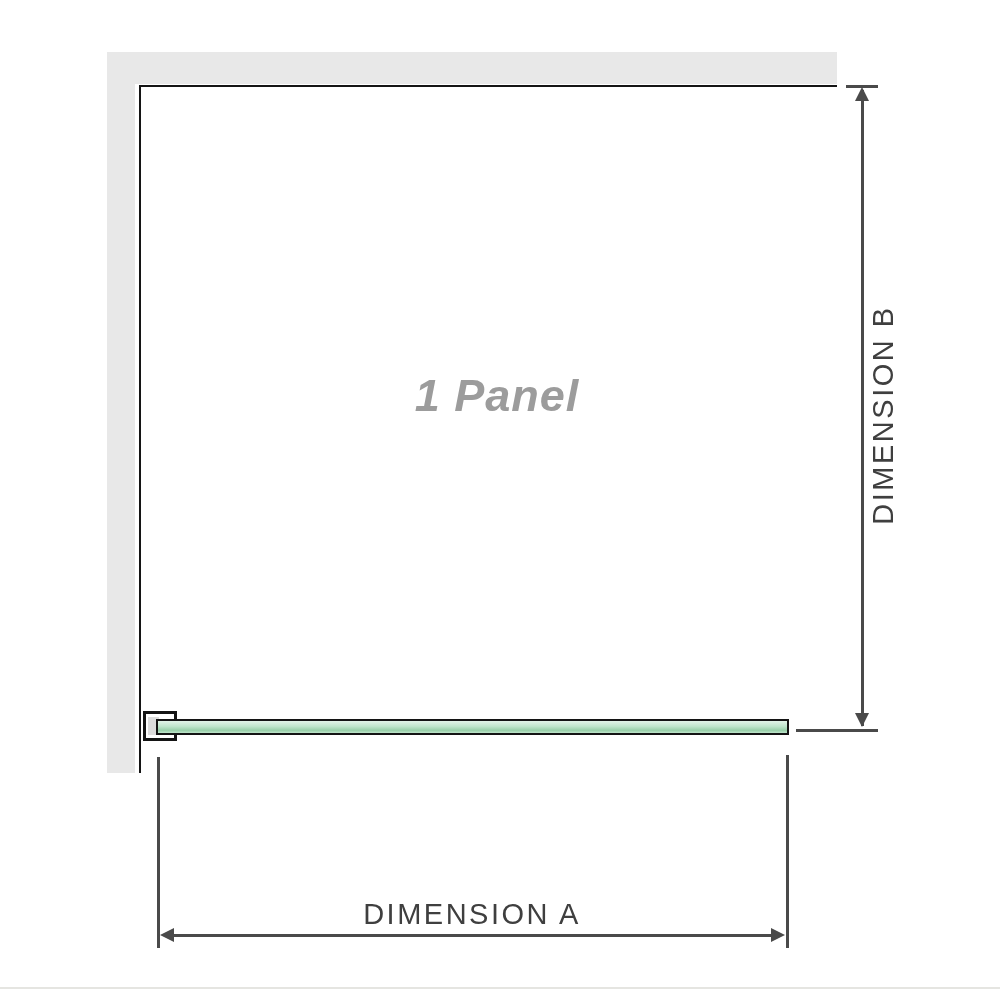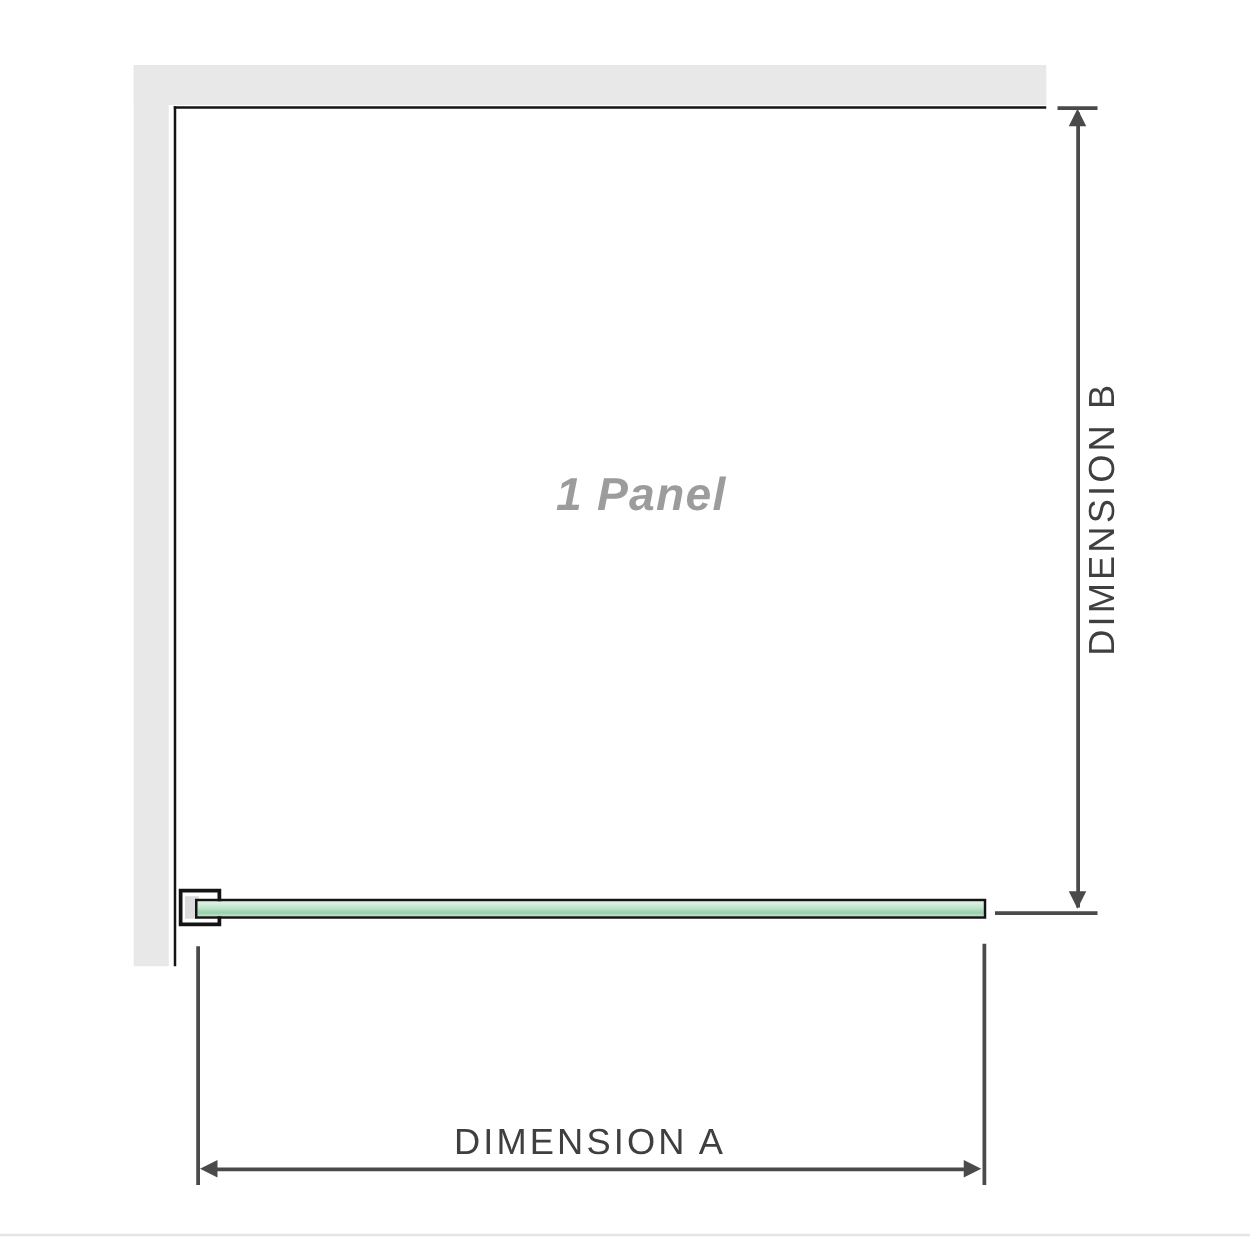--- a/index.html
+++ b/index.html
@@ -96,24 +96,24 @@
   }
   .dima-label {
     left:472px; top:898px;
     transform: translateX(-50%);
   }
   .dimb-label {
     left:883px; top:415px;
     transform: translate(-50%, -50%) rotate(-90deg);
   }
   .panel-label {
-    left:513px; top:396px;
+    left:497px; top:396px;
     transform: translate(-50%, -50%);
     color: var(--label-muted);
-    font-size: 37px;
+    font-size: 45px;
     font-weight: bold;
     font-style: italic;
     letter-spacing: 1px;
     white-space: nowrap;
   }
 
   .page-separator {
     left:0; top:987px; width:1000px; height:2px;
     background: var(--separator);
   }

